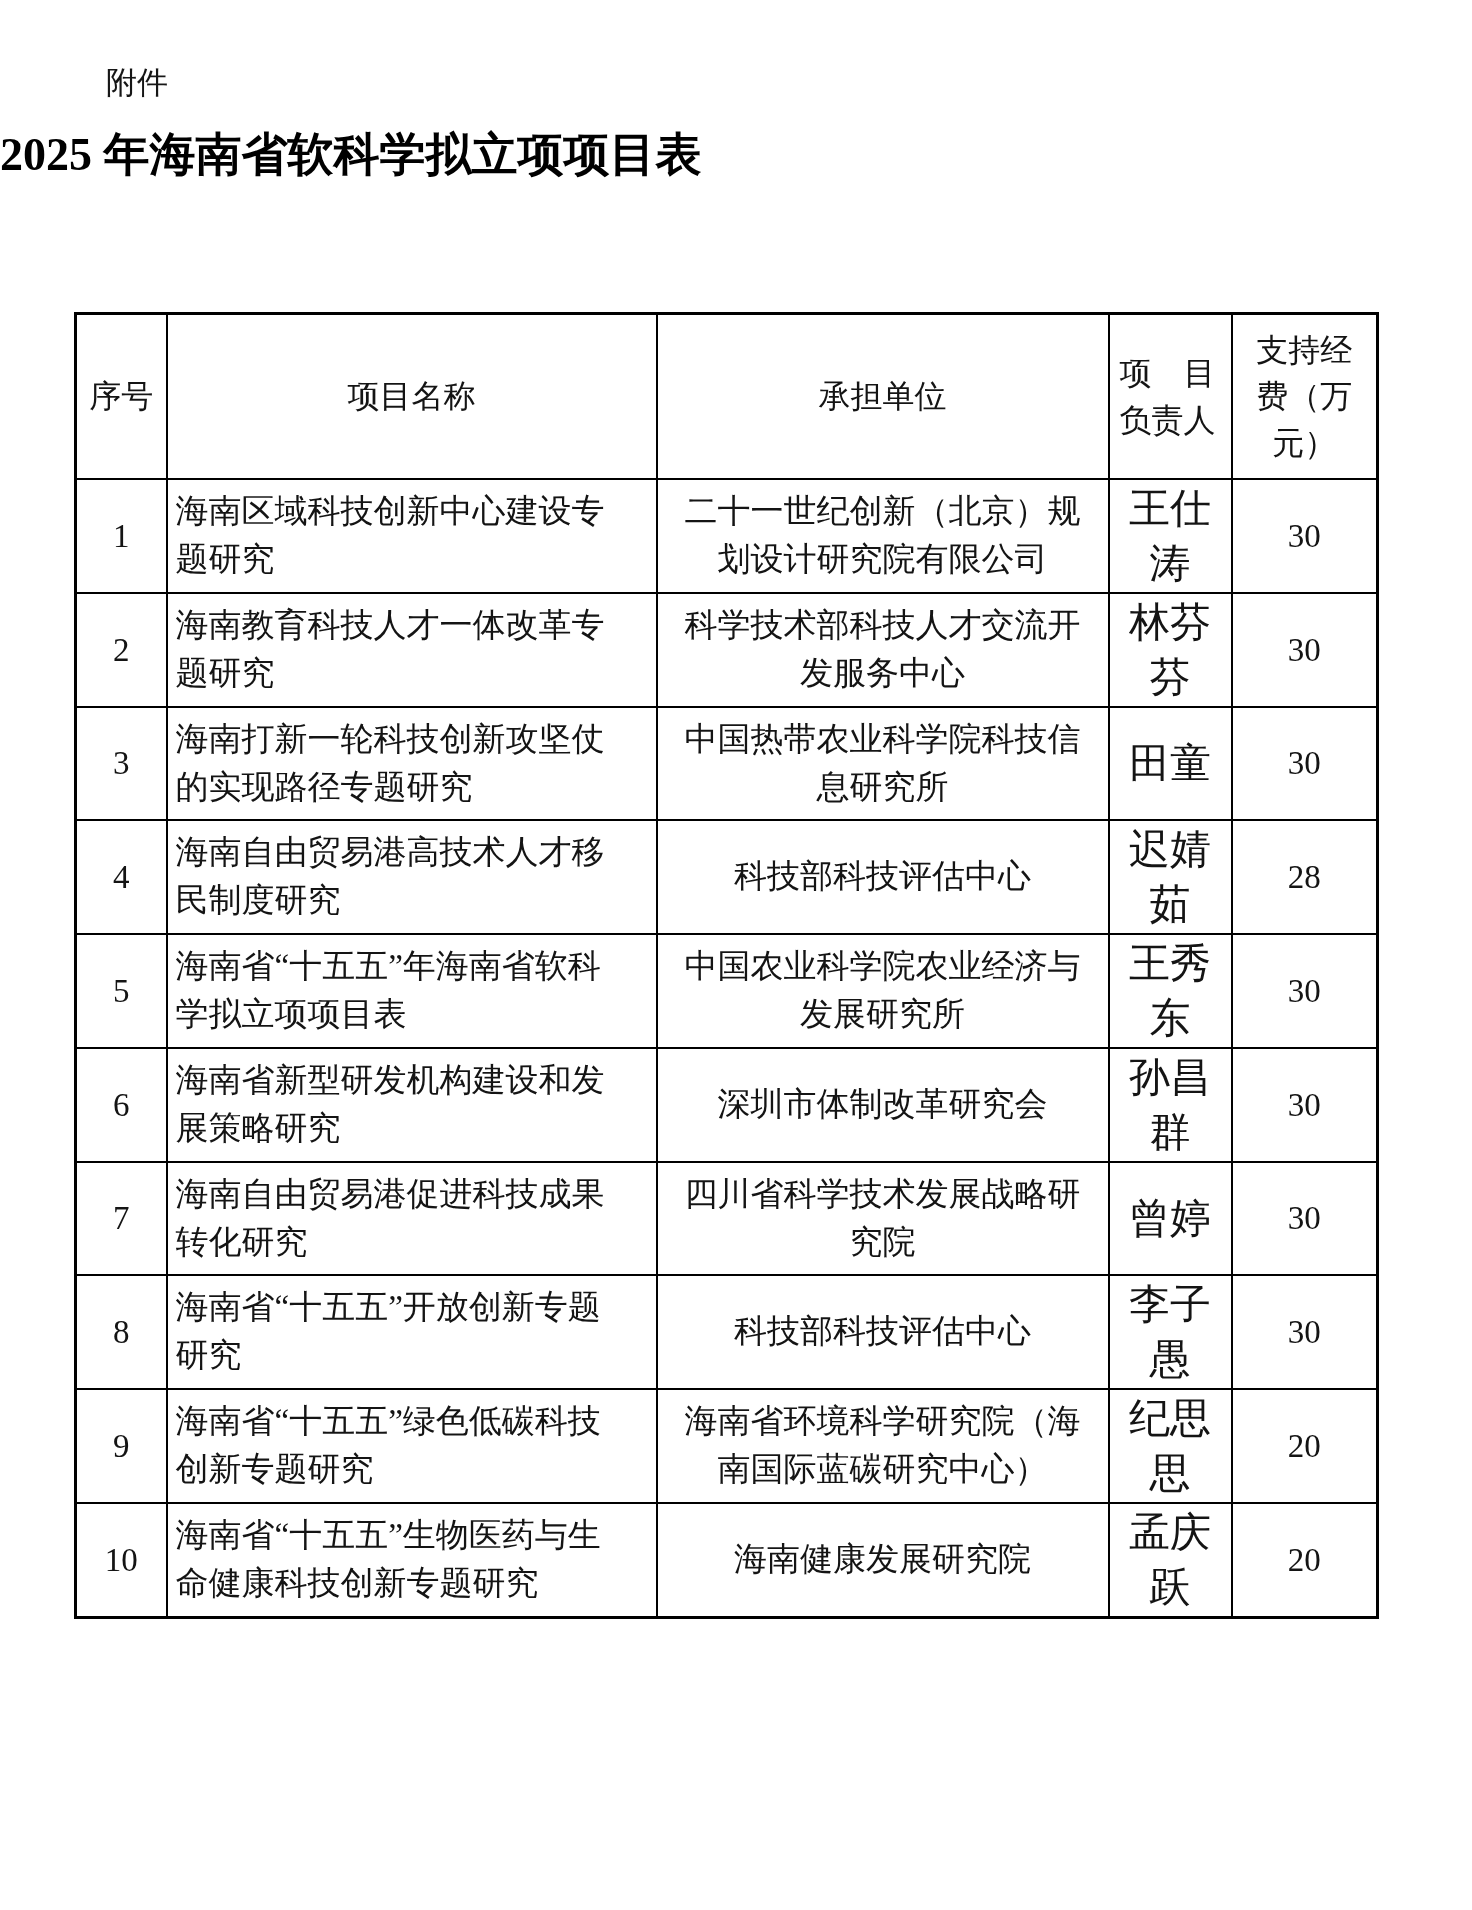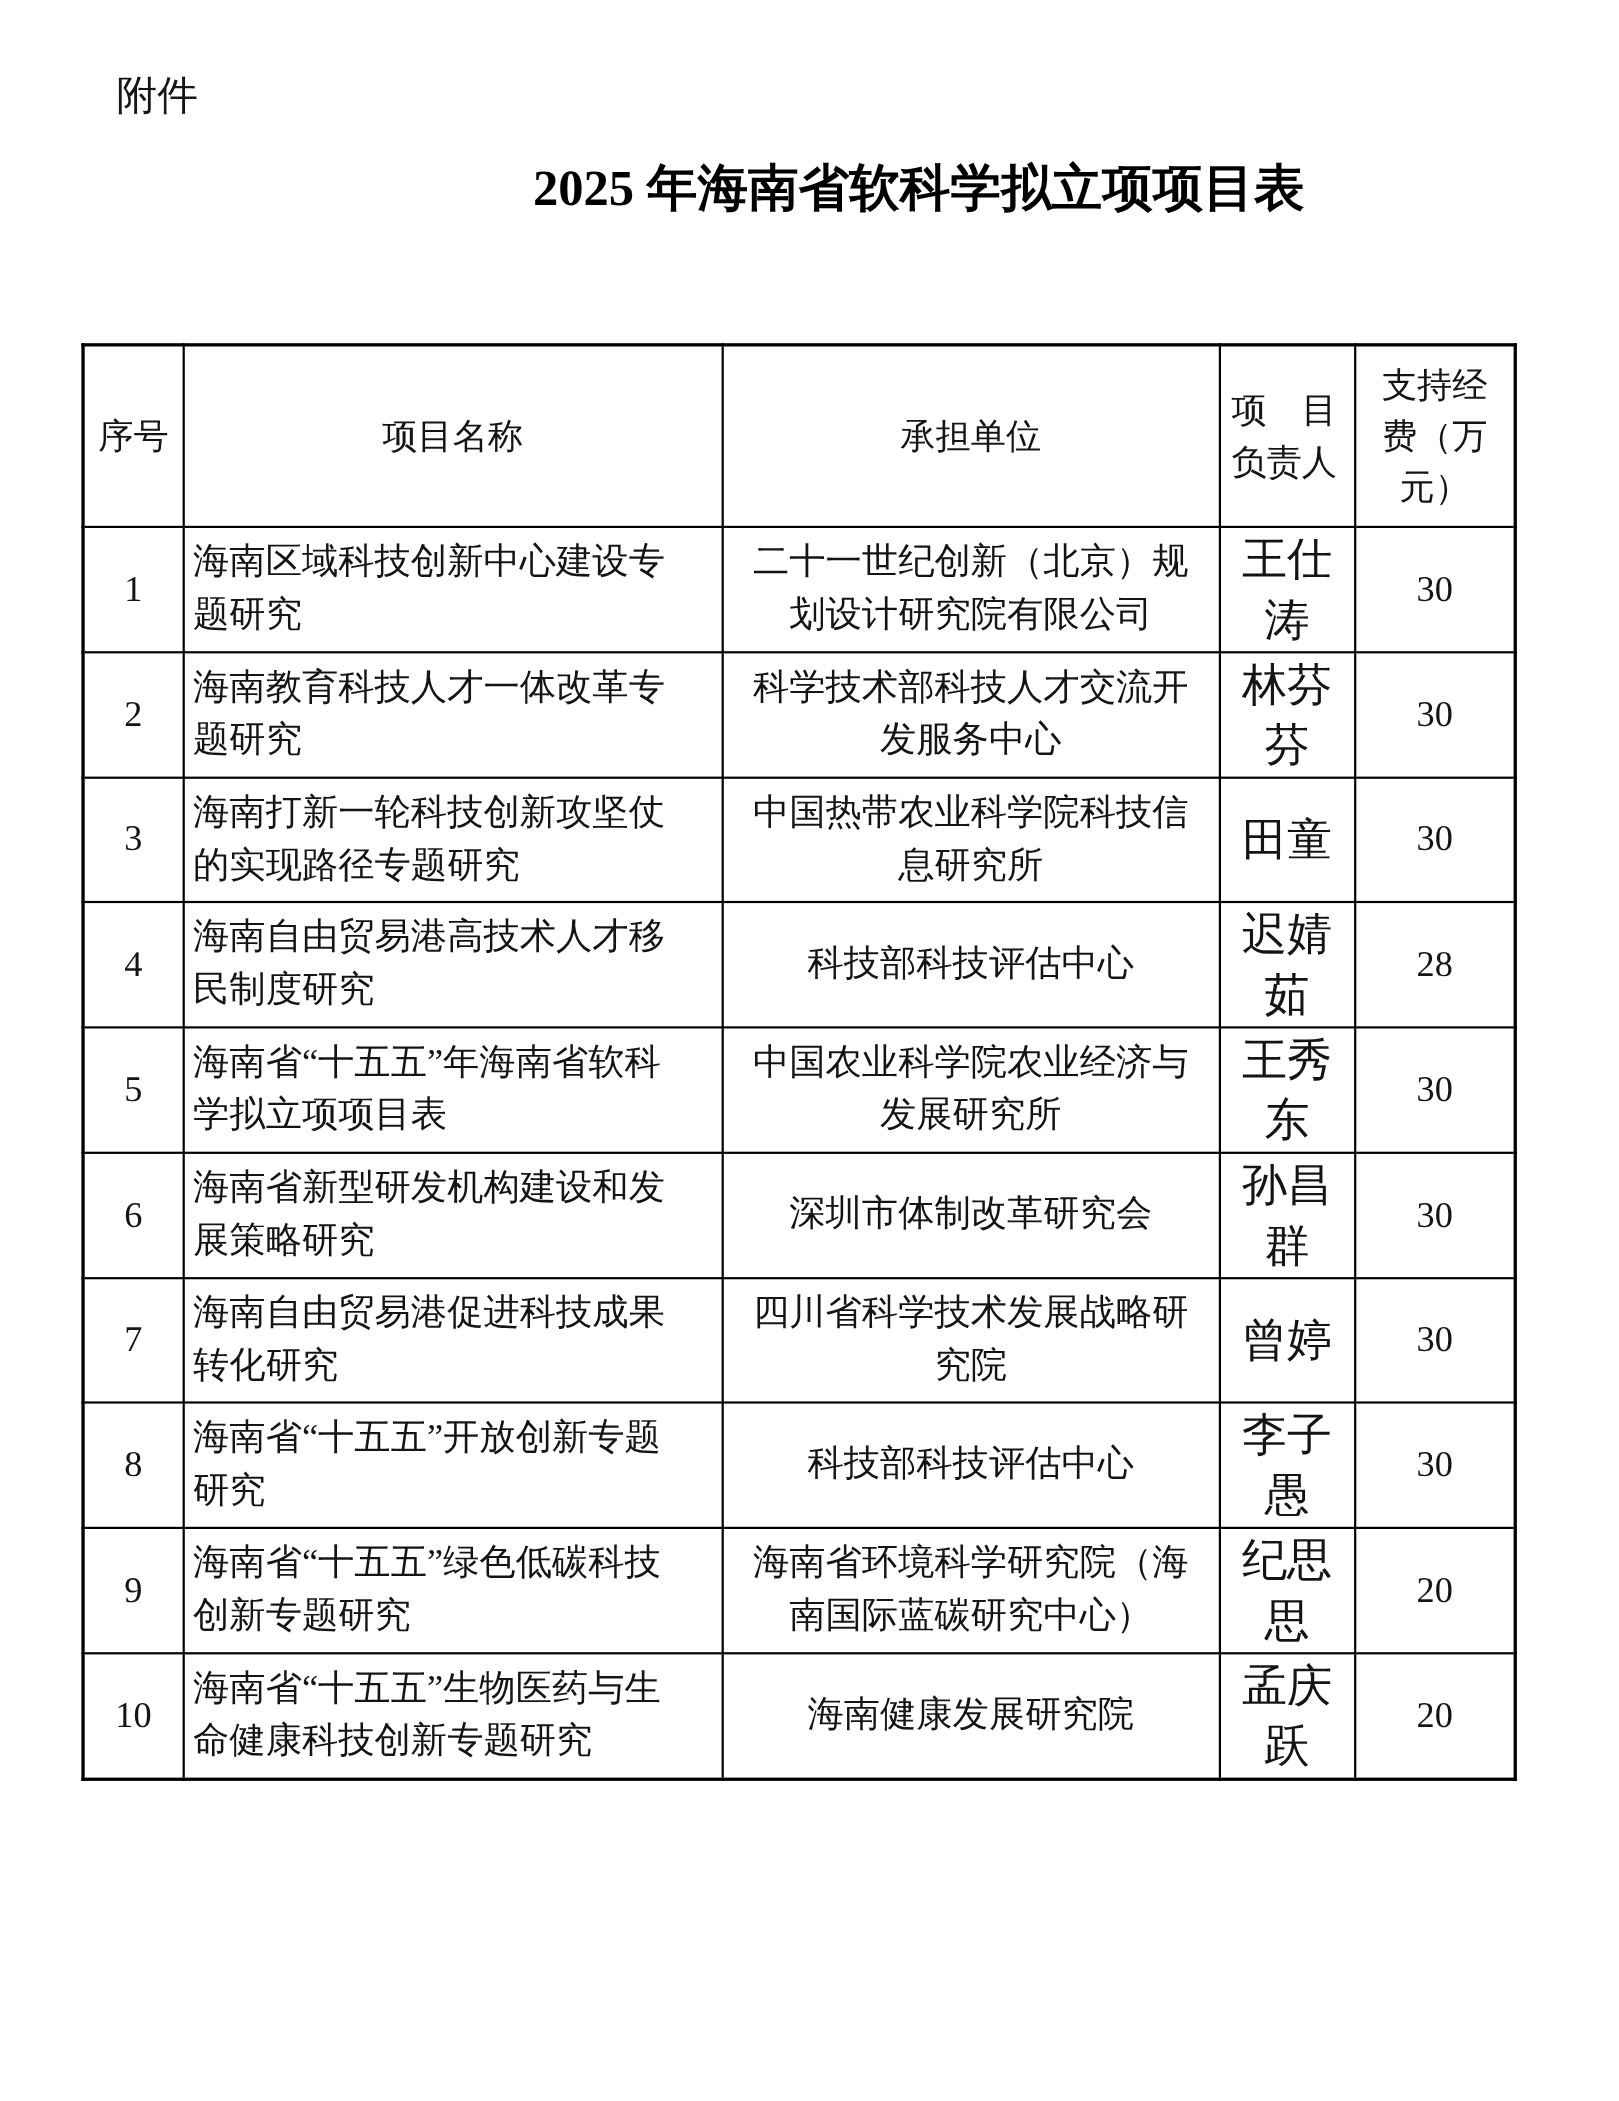--- a/index.html
+++ b/index.html
@@ -10,30 +10,30 @@
     background:#ffffff;
     color:#111;
     font-family:"Liberation Serif","DejaVu Serif",serif;
     overflow:hidden;
   }
   .attachment {
     position:absolute;
     left:106px;
     top:62px;
     font-family:"Liberation Sans","DejaVu Sans",sans-serif;
-    font-size:37px;
+    font-size:31px;
     color:#161616;
   }
   .title {
     position:absolute;
     left:0;
     top:124px;
     width:1170px;
-    margin:16px;
-    text-align:right;
+    margin:0;
+    text-align:left;
     font-family:"Liberation Serif","DejaVu Serif",serif;
     font-weight:bold;
     font-size:46px;
     color:#000;
     white-space:nowrap;
   }
   table.projects {
     position:absolute;
     left:74px;
     top:312px;

